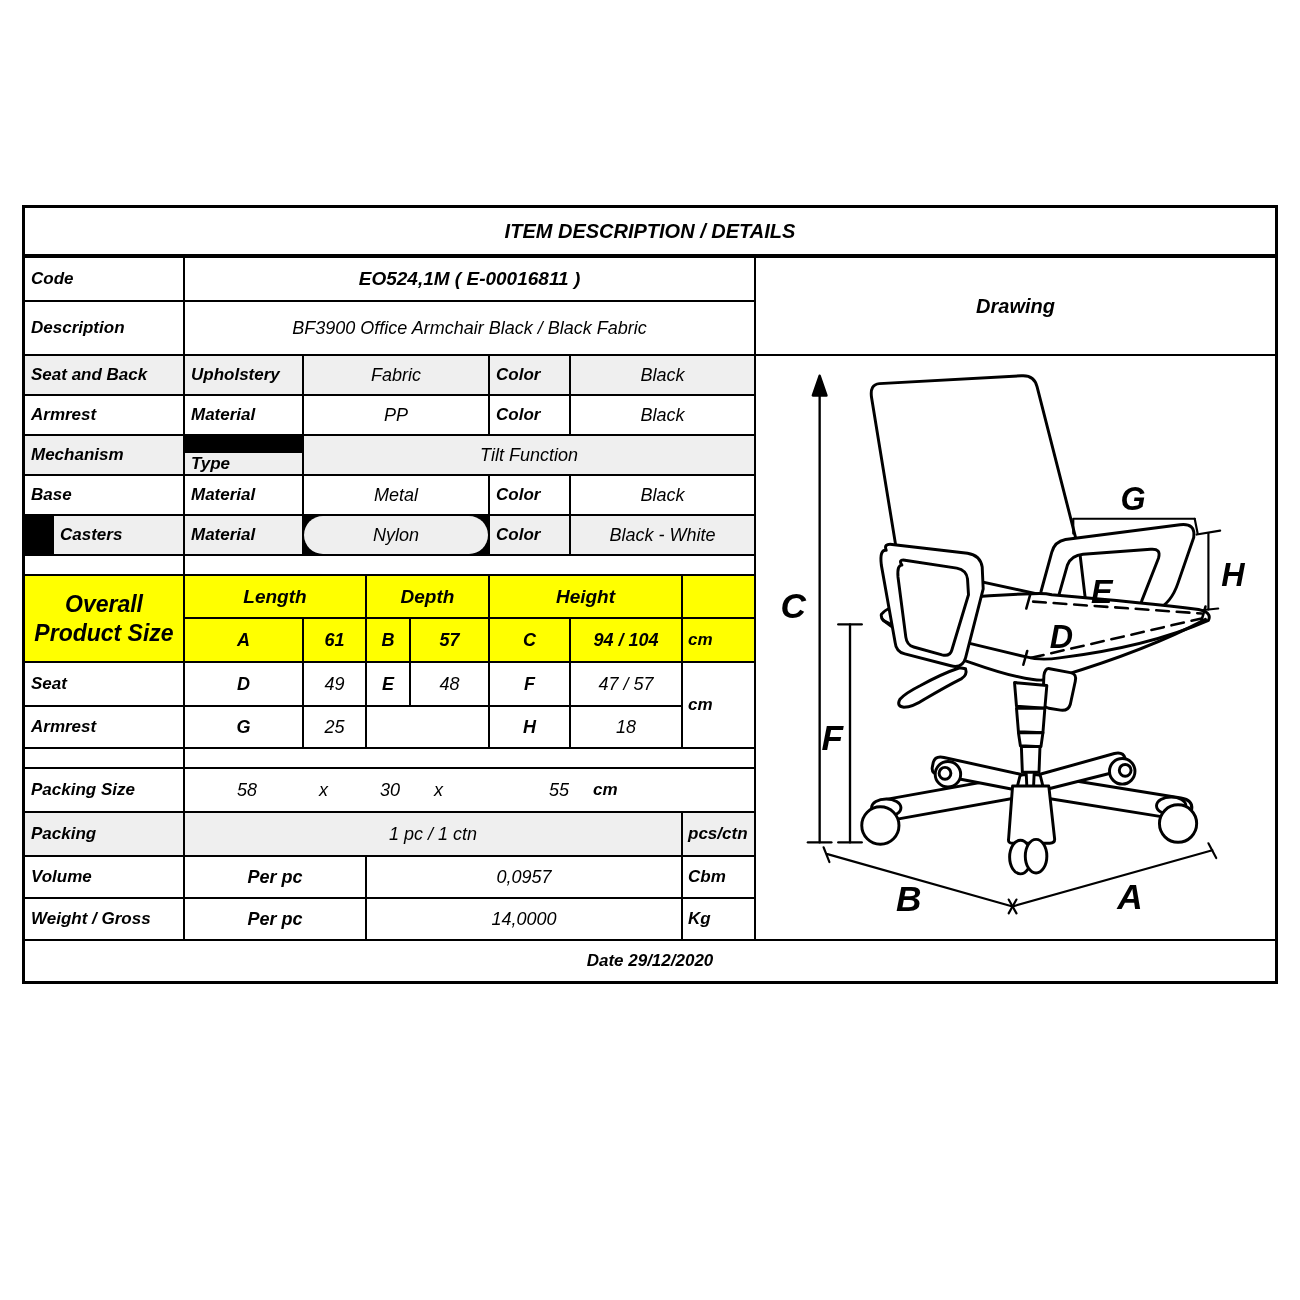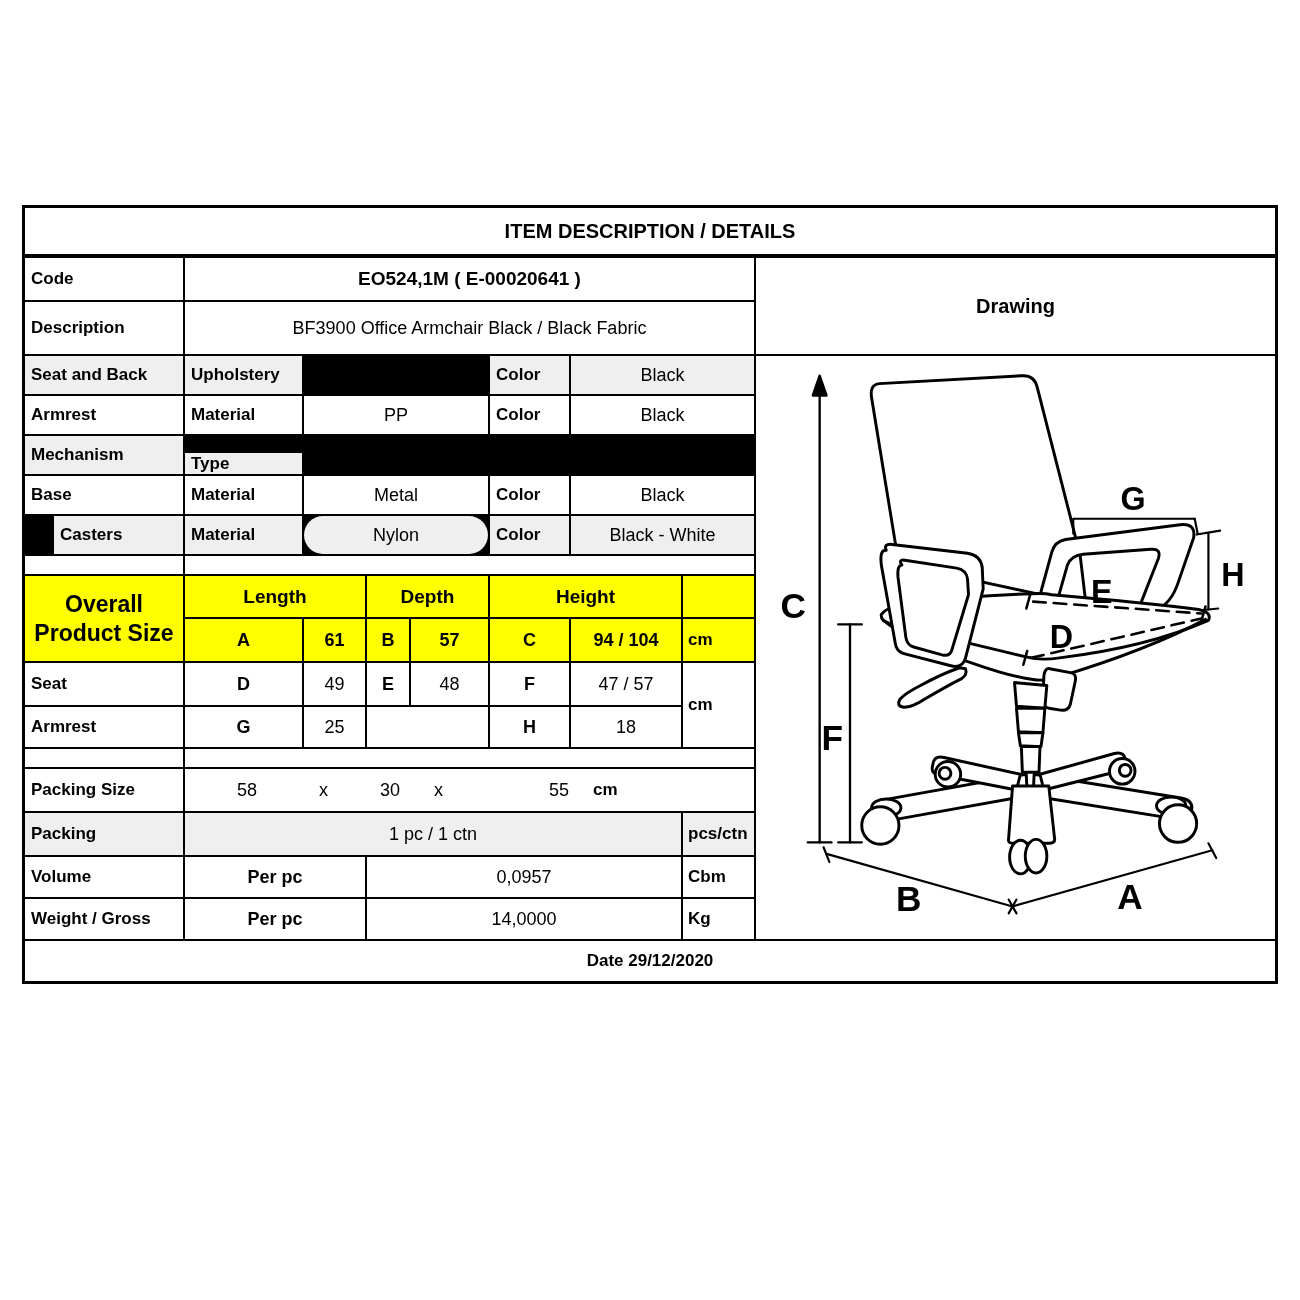--- a/index.html
+++ b/index.html
@@ -1,18 +1,18 @@
 <!DOCTYPE html>
 <html><head>
 <meta charset="utf-8">
 <style>
   html,body{margin:0;padding:0;background:#fff;}
   .canvas{
     position:relative;width:1300px;height:1300px;background:#ffffff;
-    font-family:"Liberation Sans","DejaVu Sans",sans-serif;color:#000;
+    font-family:"Liberation Sans","DejaVu Sans",sans-serif;color:#000;font-style:italic;
   }
   .sheet{
     position:absolute;left:22px;top:205px;width:1256px;box-sizing:border-box;
     border:3px solid #000;background:#000;
     display:grid;
     grid-template-columns:158px 117px 61px 42px 77px 79px 110px 71px 519px;
     grid-template-rows:48px 42px 52px 38px 38px 38px 38px 38px 18px 41px 42px 42px 40px 18px 42px 42px 40px 40px 40px;
     gap:2px;
   }
   .cell{background:#fff;display:flex;align-items:center;justify-content:center;overflow:hidden;}
@@ -33,21 +33,21 @@
 </style>
 </head>
 <body>
 
 <div class="canvas">
   <div class="sheet">
 
     <div class="cell title-cell" style="grid-column:1 / 10;grid-row:1;">ITEM DESCRIPTION / DETAILS</div>
 
     <div class="cell lbl" style="grid-column:1;grid-row:2;">Code</div>
-    <div class="cell val bold" style="grid-column:2 / 9;grid-row:2;font-size:19px;">EO524,1M  ( E-00020641 )</div>
+    <div class="cell val bold" style="grid-column:2 / 9;grid-row:2;font-size:19px;">EO524,1M  ( E-00016811 )</div>
     <div class="cell drawing-head" style="grid-column:9;grid-row:2 / 4;">Drawing</div>
 
     <div class="cell lbl" style="grid-column:1;grid-row:3;">Description</div>
     <div class="cell val" style="grid-column:2 / 9;grid-row:3;">BF3900 Office Armchair Black / Black Fabric</div>
 
     <div class="cell drawing-cell" style="grid-column:9;grid-row:4 / 19;">
       <svg viewBox="0 0 530 591" preserveAspectRatio="none">
         <g fill="none" stroke="#000" stroke-width="2.4" stroke-linecap="round" stroke-linejoin="round">
 
           <line x1="65" y1="32" x2="65" y2="493"></line>
@@ -142,31 +142,33 @@
           <text x="353" y="250" font-size="33">E</text>
           <text x="312" y="296" font-size="33">D</text>
           <text x="156" y="563" font-size="36">B</text>
           <text x="382" y="561" font-size="36">A</text>
         </g>
       </svg>
     </div>
 
     <div class="cell lbl shaded" style="grid-column:1;grid-row:4;">Seat and Back</div>
     <div class="cell lbl shaded" style="grid-column:2;grid-row:4;">Upholstery</div>
+    <div class="cell val shaded" style="grid-column:3 / 6;grid-row:4;">Fabric</div>
     <div class="cell lbl shaded" style="grid-column:6;grid-row:4;">Color</div>
     <div class="cell val shaded" style="grid-column:7 / 9;grid-row:4;">Black</div>
 
     <div class="cell lbl" style="grid-column:1;grid-row:5;">Armrest</div>
     <div class="cell lbl" style="grid-column:2;grid-row:5;">Material</div>
     <div class="cell val" style="grid-column:3 / 6;grid-row:5;">PP</div>
     <div class="cell lbl" style="grid-column:6;grid-row:5;">Color</div>
     <div class="cell val" style="grid-column:7 / 9;grid-row:5;">Black</div>
 
     <div class="cell lbl shaded" style="grid-column:1;grid-row:6;">Mechanism</div>
     <div class="cell lbl shaded" style="grid-column:2;grid-row:6;margin-top:17px;">Type</div>
+    <div class="cell val shaded" style="grid-column:3 / 9;grid-row:6;">Tilt Function</div>
 
     <div class="cell lbl" style="grid-column:1;grid-row:7;">Base</div>
     <div class="cell lbl" style="grid-column:2;grid-row:7;">Material</div>
     <div class="cell val" style="grid-column:3 / 6;grid-row:7;">Metal</div>
     <div class="cell lbl" style="grid-column:6;grid-row:7;">Color</div>
     <div class="cell val" style="grid-column:7 / 9;grid-row:7;">Black</div>
 
     <div class="cell lbl shaded" style="grid-column:1;grid-row:8;margin-left:29px;">Casters</div>
     <div class="cell lbl shaded" style="grid-column:2;grid-row:8;">Material</div>
     <div class="cell val shaded" style="grid-column:3 / 6;grid-row:8;border-radius:19px;">Nylon</div>

